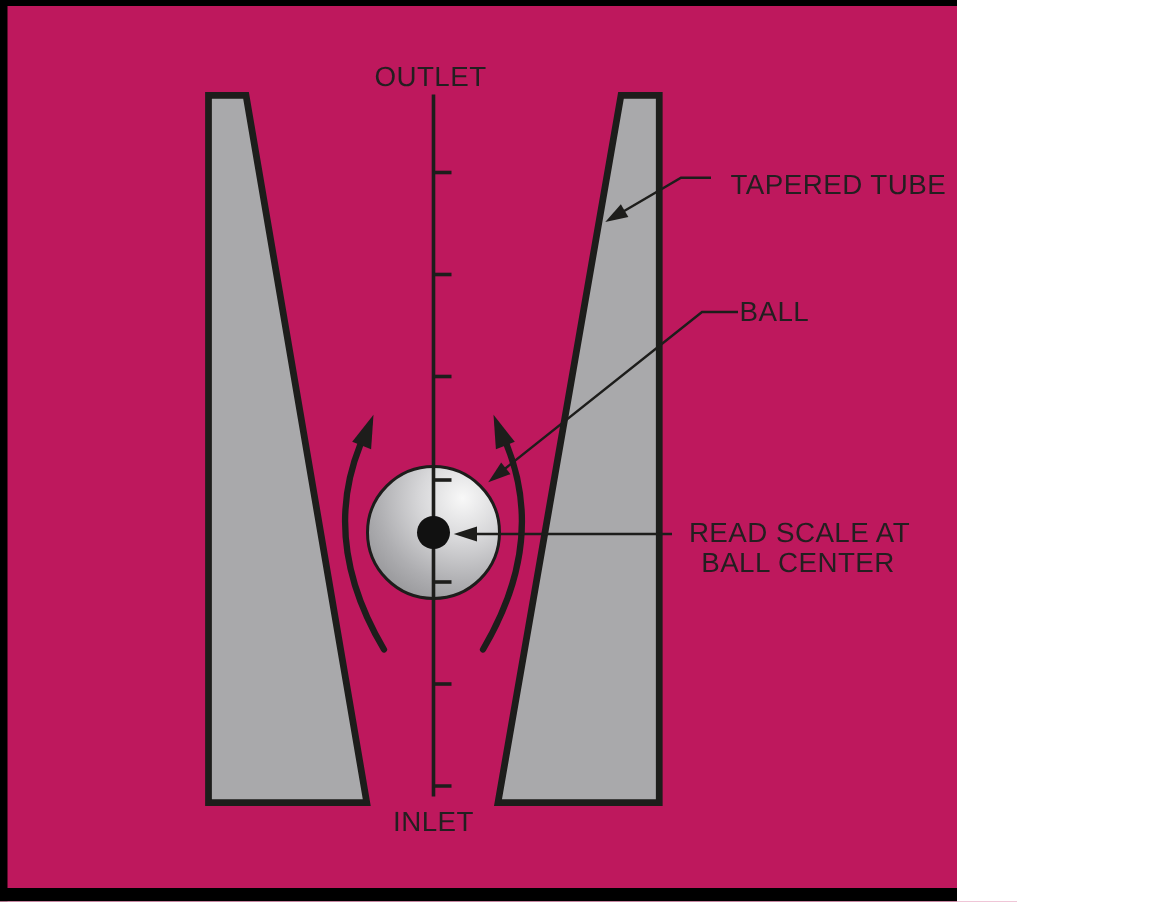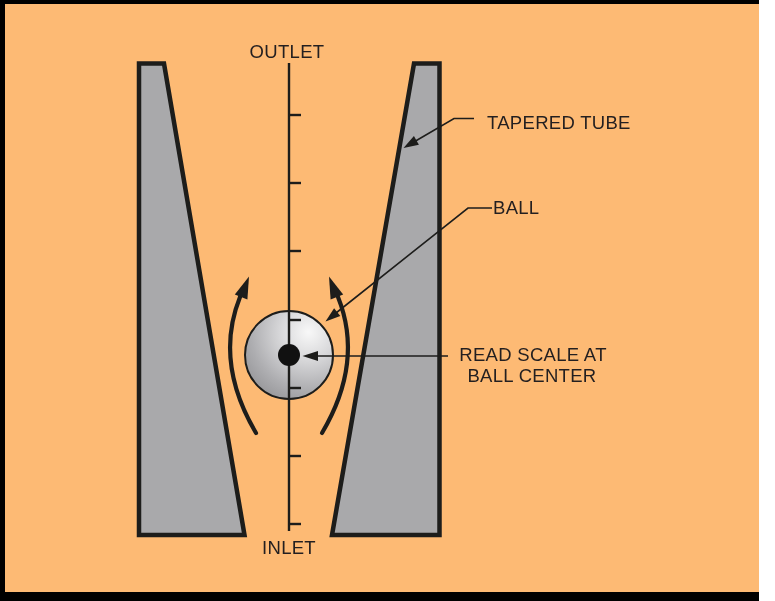--- a/index.html
+++ b/index.html
@@ -1,20 +1,20 @@
 <!DOCTYPE html>
 <html><head>
 <meta charset="utf-8">
 <style>
   html, body { margin: 0; padding: 0; background: #ffffff; }
   .stage {
     position: relative;
-    width: 759px;
+    width: 638px;
     height: 601px;
-    background: #fdba74;
+    background: #be185d;
     overflow: hidden;
   }
   svg { display: block; }
   text {
     font-family: "Liberation Sans", "DejaVu Sans", sans-serif;
     fill: #231f20;
     font-size: 18.5px;
     letter-spacing: 0.3px;
   }
 </style>

